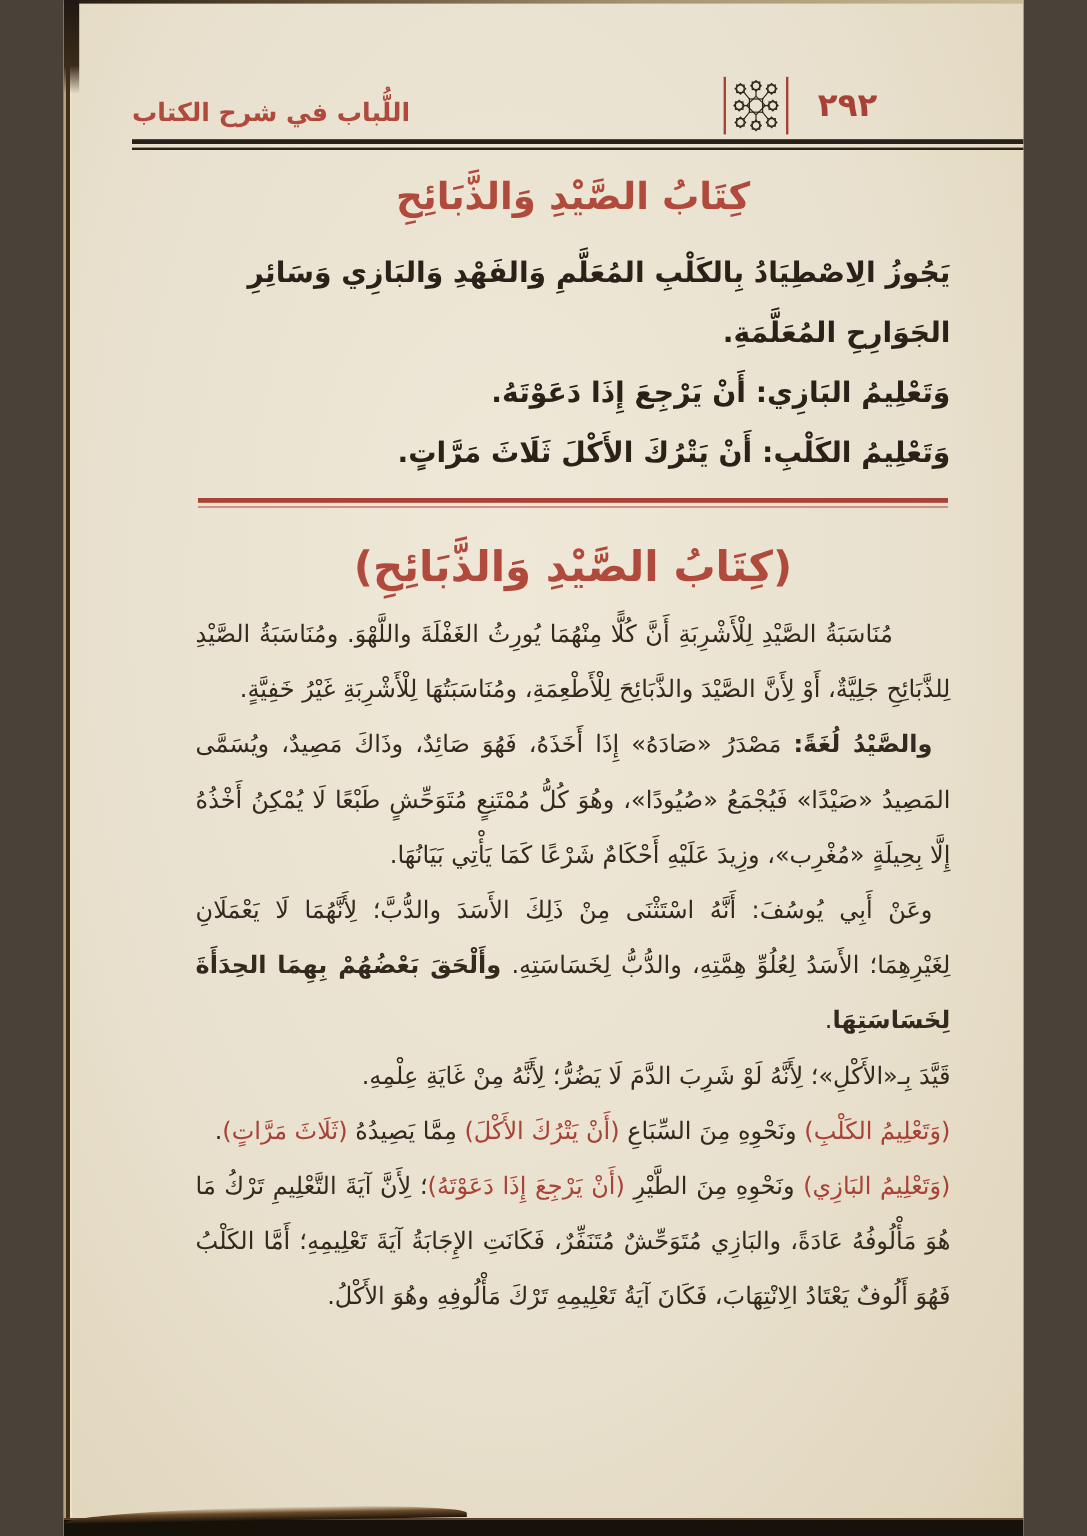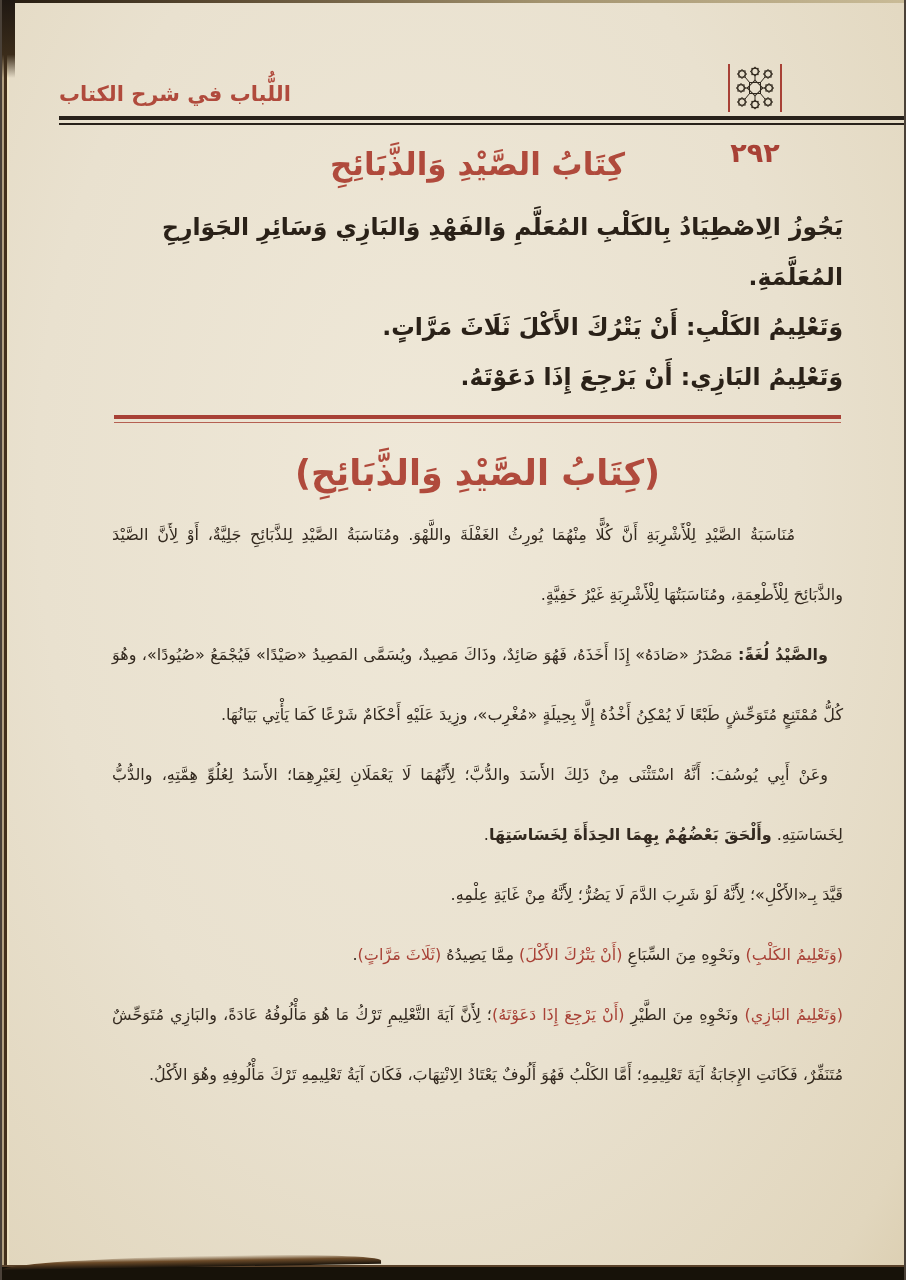--- a/index.html
+++ b/index.html
@@ -1,17 +1,17 @@
 <!DOCTYPE html>
 <html lang="ar"><head>
 <meta charset="utf-8">
 <style>
   html,body{margin:0;padding:0;background:#4a4138;}
   .page{
-    position:relative; width:902px; height:1280px; margin:0 auto;
+    position:relative; width:800px; height:1280px; margin:0 auto;
     background:
       radial-gradient(ellipse at 46% 38%, #efe8d8 0%, #e9e1cf 55%, #e1d6bd 92%, #dccfb2 100%);
     overflow:hidden;
     font-family:"DejaVu Sans", sans-serif;
     color:var(--ink,#33291f);
   }
   
   .edge-top{position:absolute;top:0;left:0;right:0;height:3px;
     background:linear-gradient(90deg,#241b10,#5d4c33 25%,#a3936f 60%,#c9bb97);}
   .edge-left{position:absolute;top:0;bottom:0;left:0;width:7px;
@@ -19,37 +19,37 @@
   .corner-tl{position:absolute;top:0;left:0;width:13px;height:78px;
     background:linear-gradient(180deg,#1f1812,#3b2c1a 70%,rgba(59,44,26,0));}
   .edge-bottom{position:absolute;bottom:0;left:0;right:0;height:15px;
     background:linear-gradient(180deg,#5a422a 0 2px,#171209 2px 100%);}
   .edge-bottom::before{content:"";position:absolute;left:0;right:58%;top:-9px;height:11px;
     background:linear-gradient(180deg,rgba(0,0,0,0),#6b4a28 45%,#1a140c);
     border-radius:60% 40% 0 0 / 100% 70% 0 0;transform:rotate(-1deg);}
   
   .book-title{position:absolute;top:82px;left:57px;direction:rtl;
     font-size:21px;font-weight:bold;color:var(--heading_red,#b04a3c);}
-  .folio{position:absolute;top:64px;right:122px;display:flex;align-items:center;gap:25px;flex-direction:column;}
+  .folio{position:absolute;top:64px;right:122px;display:flex;align-items:center;gap:25px;}
   .ornament{display:inline-block;border-left:2px solid var(--red,#a84136);
     border-right:2px solid var(--red,#a84136);padding:1px 5px;line-height:0;}
   .page-number{font-size:27px;font-weight:bold;color:var(--red,#a84136);letter-spacing:2px;}
   .header-rule{position:absolute;top:116px;left:57px;right:0;height:3px;
     border-top:4px solid #28211a;border-bottom:2px solid #28211a;}
   
   .content{position:absolute;top:0;left:0;right:0;direction:rtl;
     padding:146px 61px 0 63px;margin-left:47px;}
   .kitab-title{margin:0 0 20px 0;text-align:center;
     font-size:31px;font-weight:bold;color:var(--heading_red,#b04a3c);}
   .matn{font-size:23.5px;font-weight:bold;line-height:50px;color:#2a2118;}
   .separator{margin:13px 2px 0 2px;height:3px;
     border-top:4px solid var(--red,#a84136);border-bottom:1px solid #b56052;}
   .sharh-title{margin:30px 0 12px 0;text-align:center;
     font-size:35px;font-weight:bold;color:var(--heading_red,#b04a3c);}
-  .sharh{font-size:16px;line-height:60px;text-align:justify;}
+  .sharh{font-size:20px;line-height:46px;text-align:justify;}
   .sharh p{margin:0;}
   .sharh .indent-lg{text-indent:48px;}
   .sharh .indent-sm{text-indent:15px;}
   .sharh .red{color:var(--red,#a84136);}
   .sharh .bold{font-weight:bold;}
 </style>
 </head>
 <body>
 
 <div class="page" style="--red: #a84136; --heading_red: #b04a3c; --ink: #33291f; --paper: #e9e1cf;">
@@ -87,22 +87,22 @@
       <span class="page-number">٢٩٢</span>
     </div>
     <div class="header-rule"></div>
   </header>
 
   <main class="content">
     <h1 class="kitab-title">كِتَابُ الصَّيْدِ وَالذَّبَائِحِ</h1>
 
     <section class="matn" id="matn-lines">
         <div class="matn-line">يَجُوزُ الِاصْطِيَادُ بِالكَلْبِ المُعَلَّمِ وَالفَهْدِ وَالبَازِي وَسَائِرِ الجَوَارِحِ المُعَلَّمَةِ.</div>
+        <div class="matn-line">وَتَعْلِيمُ البَازِي: أَنْ يَرْجِعَ إِذَا دَعَوْتَهُ.</div>
         <div class="matn-line">وَتَعْلِيمُ الكَلْبِ: أَنْ يَتْرُكَ الأَكْلَ ثَلَاثَ مَرَّاتٍ.</div>
-        <div class="matn-line">وَتَعْلِيمُ البَازِي: أَنْ يَرْجِعَ إِذَا دَعَوْتَهُ.</div>
       </section>
 
     <div class="separator"></div>
 
     <h2 class="sharh-title">(كِتَابُ الصَّيْدِ وَالذَّبَائِحِ)</h2>
 
     <section class="sharh" id="sharh-paragraphs">
         <p class="indent-lg"><span>مُنَاسَبَةُ الصَّيْدِ لِلْأَشْرِبَةِ أَنَّ كُلًّا مِنْهُمَا يُورِثُ الغَفْلَةَ واللَّهْوَ. ومُنَاسَبَةُ الصَّيْدِ لِلذَّبَائِحِ جَلِيَّةٌ، أَوْ لِأَنَّ الصَّيْدَ والذَّبَائِحَ لِلْأَطْعِمَةِ، ومُنَاسَبَتُهَا لِلْأَشْرِبَةِ غَيْرُ خَفِيَّةٍ.</span></p>
         <p class="indent-sm"><span class="bold">والصَّيْدُ لُغَةً:</span><span> مَصْدَرُ «صَادَهُ» إِذَا أَخَذَهُ، فَهُوَ صَائِدٌ، وذَاكَ مَصِيدٌ، ويُسَمَّى المَصِيدُ «صَيْدًا» فَيُجْمَعُ «صُيُودًا»، وهُوَ كُلُّ مُمْتَنِعٍ مُتَوَحِّشٍ طَبْعًا لَا يُمْكِنُ أَخْذُهُ إِلَّا بِحِيلَةٍ «مُغْرِب»، وزِيدَ عَلَيْهِ أَحْكَامٌ شَرْعًا كَمَا يَأْتِي بَيَانُهَا.</span></p>
         <p class="indent-sm"><span>وعَنْ أَبِي يُوسُفَ: أَنَّهُ اسْتَثْنَى مِنْ ذَلِكَ الأَسَدَ والدُّبَّ؛ لِأَنَّهُمَا لَا يَعْمَلَانِ لِغَيْرِهِمَا؛ الأَسَدُ لِعُلُوِّ هِمَّتِهِ، والدُّبُّ لِخَسَاسَتِهِ. </span><span class="bold">وأَلْحَقَ بَعْضُهُمْ بِهِمَا الحِدَأَةَ لِخَسَاسَتِهَا</span><span>.</span></p>

